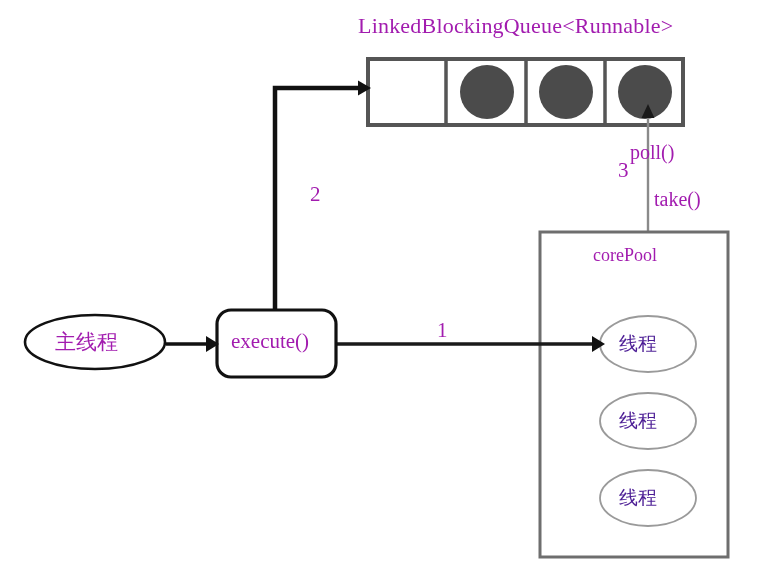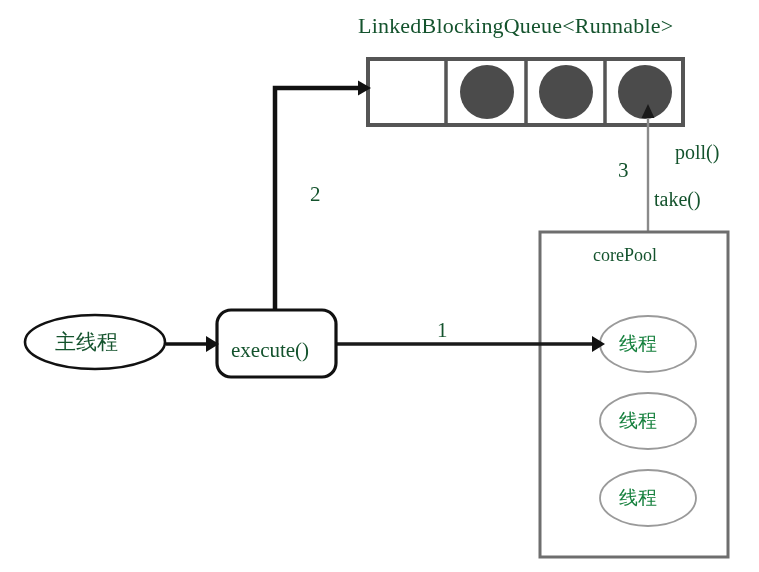--- a/index.html
+++ b/index.html
@@ -20,21 +20,21 @@
     position: absolute;
     left: 0;
     top: 0;
     width: 759px;
     height: 572px;
   }
   .lbl {
     position: absolute;
     white-space: nowrap;
     font-family: "Liberation Serif", "DejaVu Serif", serif;
-    color: #14532d;
+    color: #a21caf;
   }
   #queue-title {
     left: 358px;
     top: 13px;
     font-size: 22px;
     letter-spacing: 0.2px;
   }
   #label-2 {
     left: 310px;
     top: 182px;
@@ -44,51 +44,51 @@
     left: 437px;
     top: 318px;
     font-size: 21px;
   }
   #label-3 {
     left: 618px;
     top: 158px;
     font-size: 21px;
   }
   #label-poll {
-    left: 675px;
+    left: 630px;
     top: 141px;
     font-size: 20px;
   }
   #label-take {
     left: 654px;
     top: 188px;
     font-size: 20px;
     text-align: center;
   }
   #label-corepool {
     left: 593px;
     top: 245px;
     font-size: 18px;
   }
   #label-execute {
     left: 231px;
-    top: 338px;
+    top: 329px;
     font-size: 21px;
   }
   .cjk {
     font-family: Liberation Mono, monospace;
   }
   #label-main-thread {
     left: 55px;
     top: 328px;
     font-size: 21px;
   }
   .thread-lbl {
     font-size: 19px;
-    color: #15803d;
+    color: #4c1d95;
   }
   #thread-lbl-0 { left: 619px; top: 331px; }
   #thread-lbl-1 { left: 619px; top: 408px; }
   #thread-lbl-2 { left: 619px; top: 485px; }
 </style>
 </head>
 <body>
 
 <div id="canvas">
 

